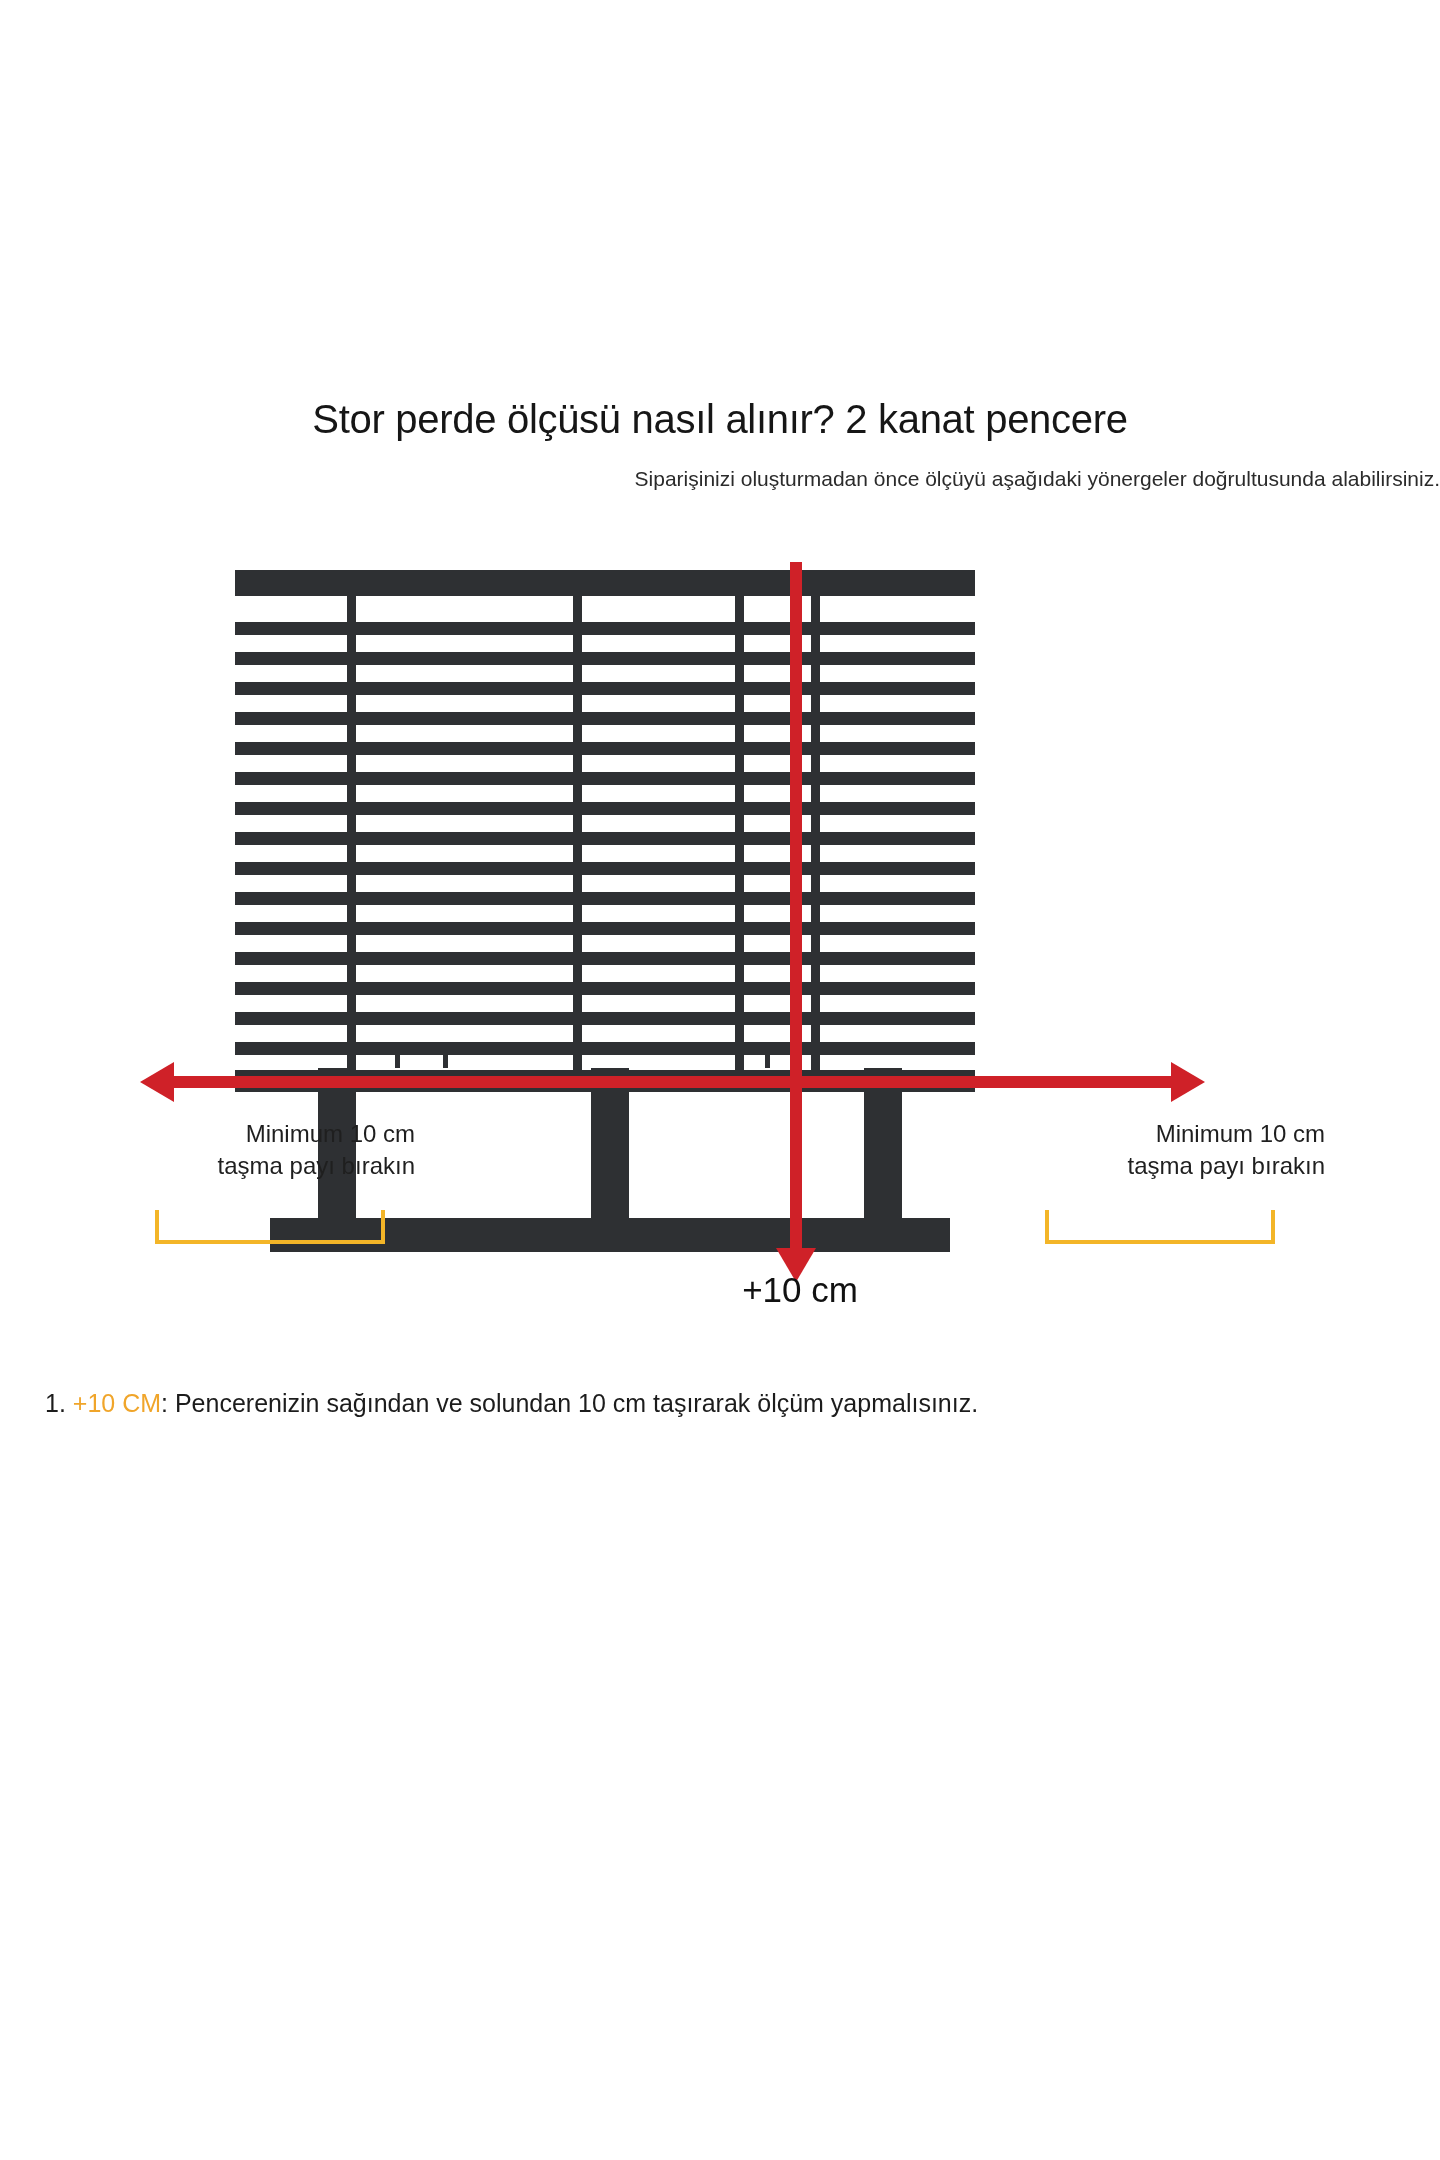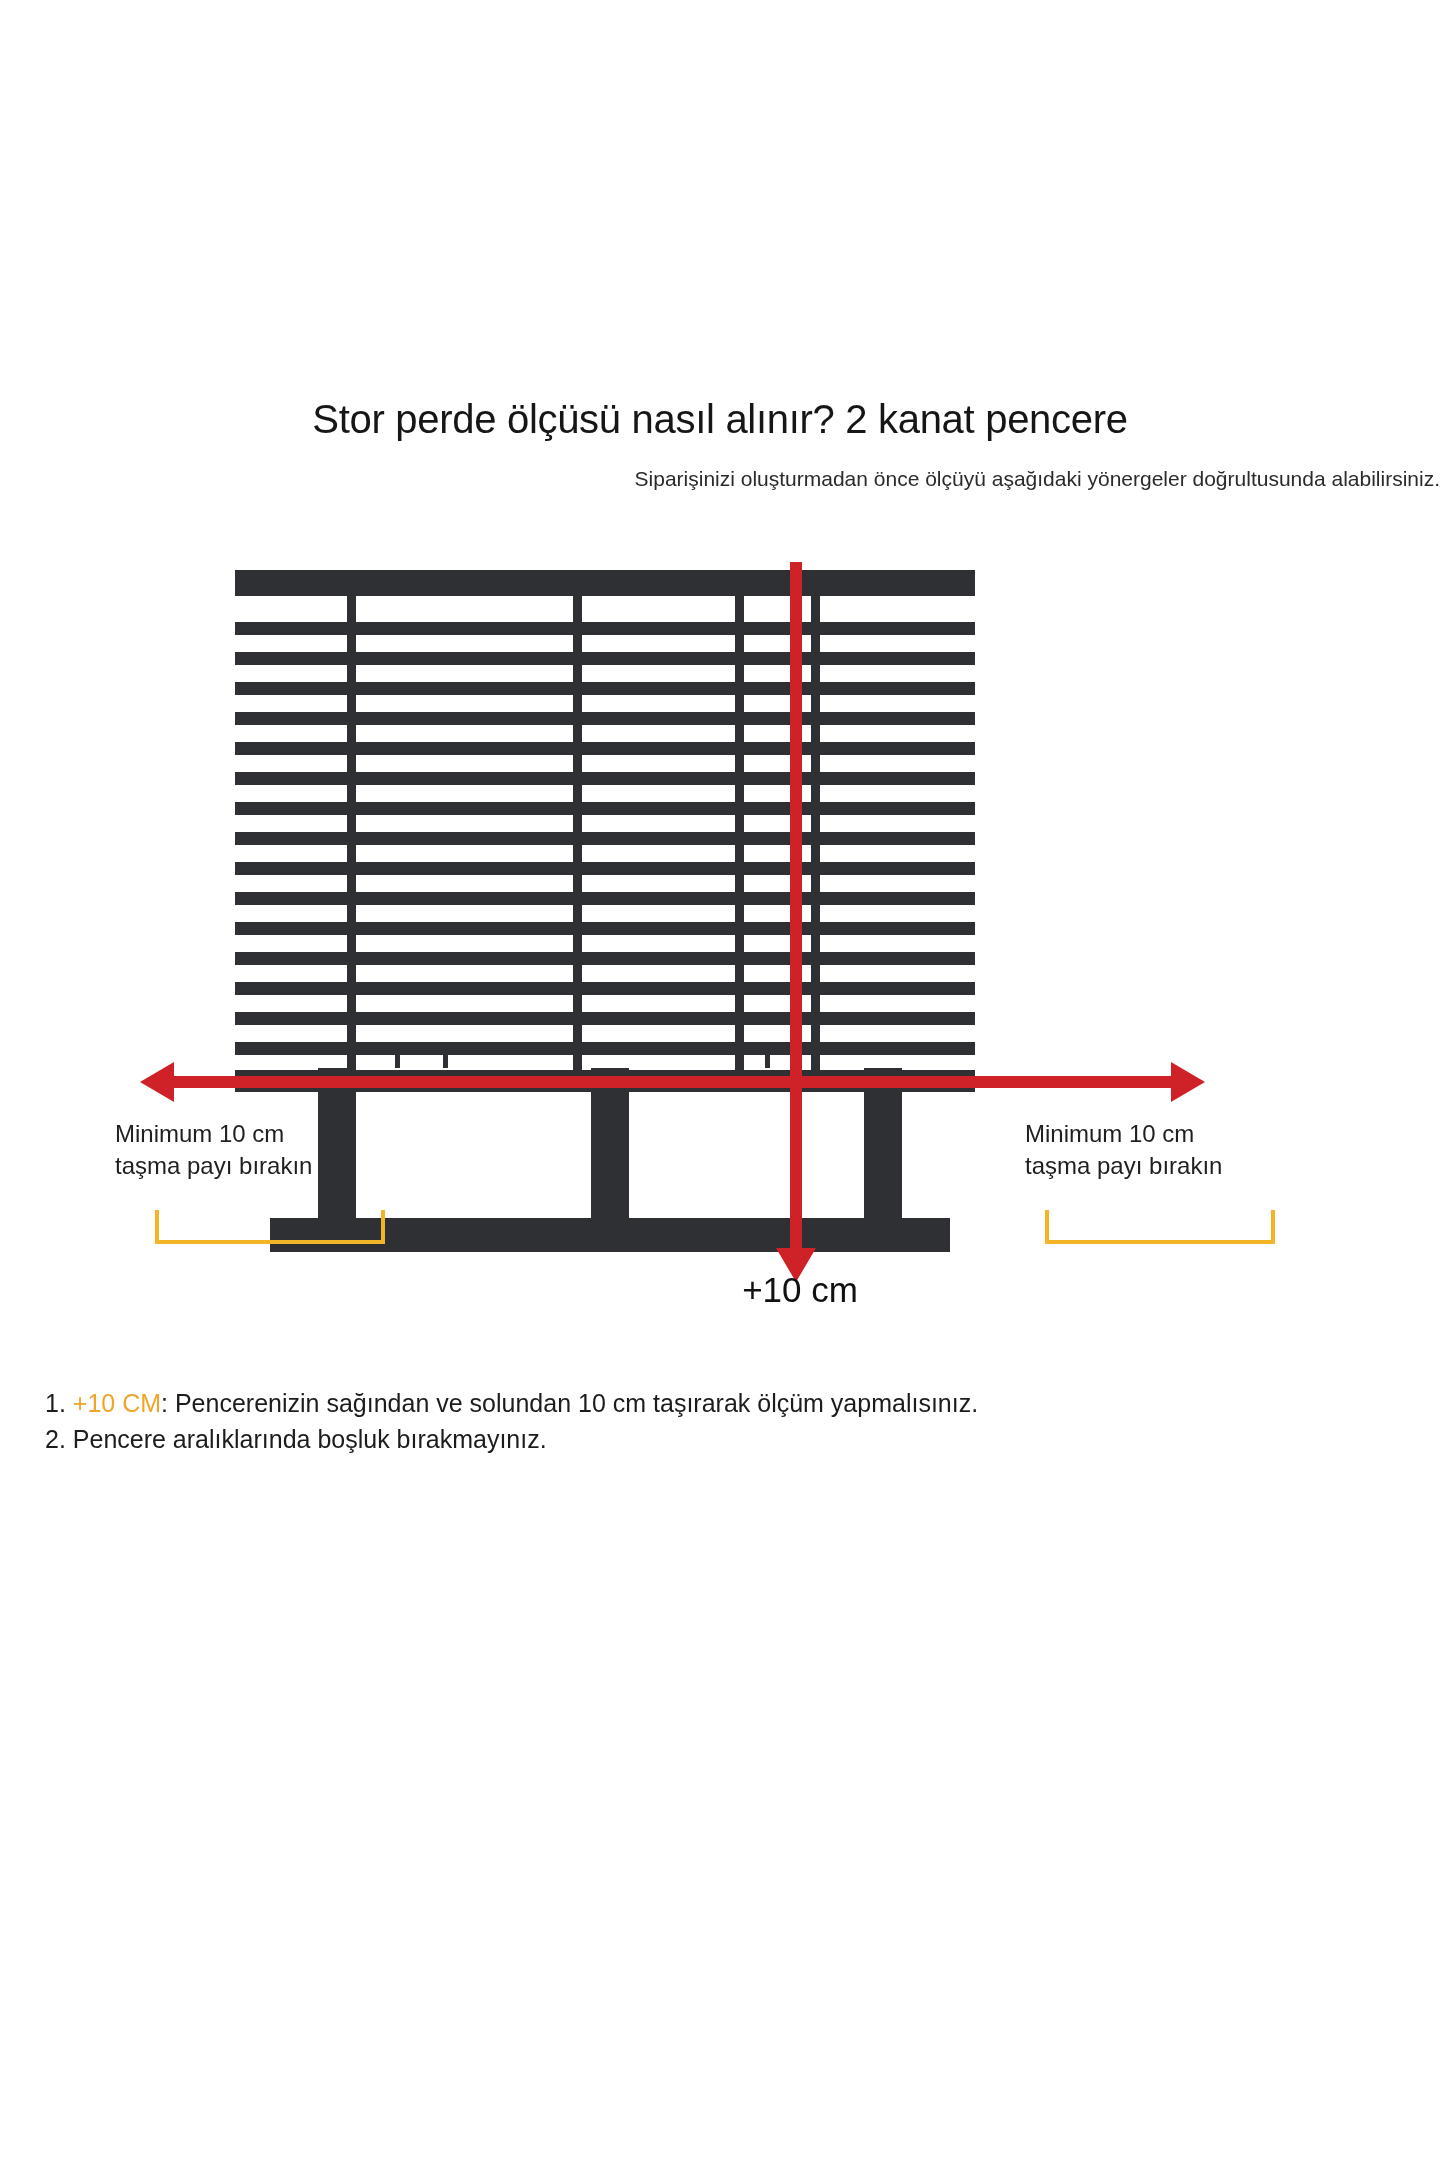--- a/index.html
+++ b/index.html
@@ -206,21 +206,21 @@
     border-top: 34px solid #cf2128;
   }
 
   
   .side-label {
     position: absolute;
     width: 300px;
     font-size: 24px;
     line-height: 1.34;
     color: #1f1f1f;
-    text-align: left;
+    text-align: right;
   }
   .side-label.left  { left: -5px;  top: 548px; }
   .side-label.right { left: 905px; top: 548px; }
 
   
   .bracket {
     position: absolute;
     height: 34px;
     border: 4px solid #f3b528;
     border-top: none;
@@ -327,19 +327,15 @@
     <div class="bracket right"></div>
 
     <div class="plus-caption">+10 cm</div>
   </div>
 
   <div class="notes">
     <div class="line">
       <span>1.</span>
       <span class="hl">+10 CM</span><span>: Pencerenizin sağından ve solundan 10 cm taşırarak ölçüm yapmalısınız.</span>
     </div>
-    <div class="line">
-      <span>2.</span>
-      <span>Pencere aralıklarında boşluk bırakmayınız.</span>
-    </div>
   </div>
 
 </div>
 
 </body></html>

